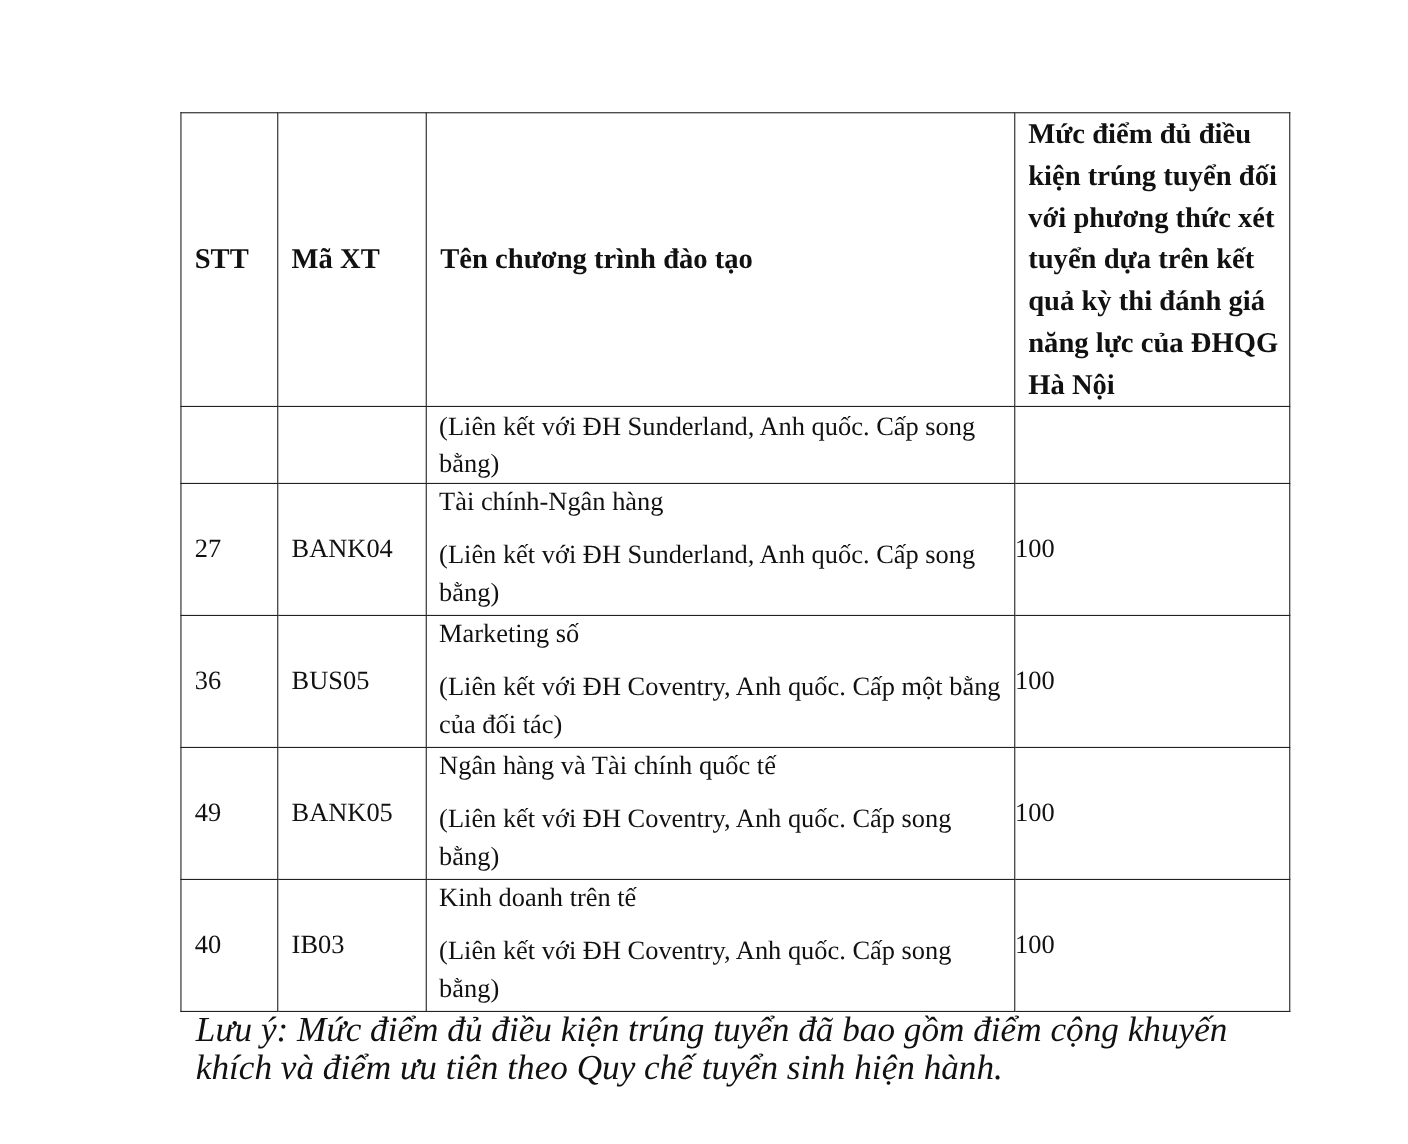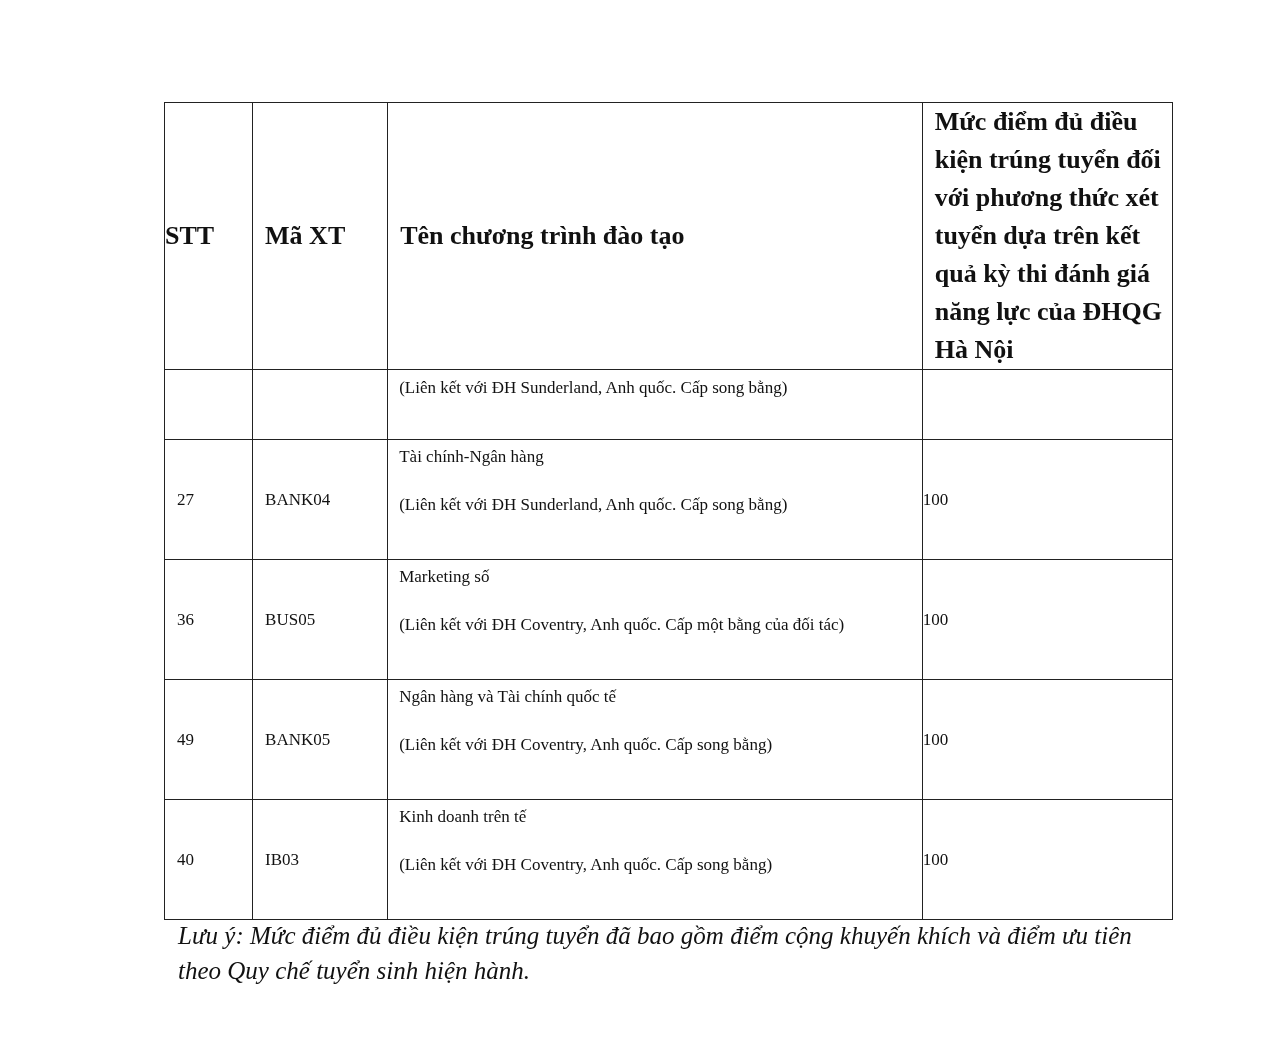--- a/index.html
+++ b/index.html
@@ -2,35 +2,35 @@
 <html><head>
 <meta charset="utf-8">
 <style>
   html, body { margin:0; padding:0; }
   body { width:1280px; height:1040px; background:#ffffff; position:relative; overflow:hidden;
          font-family:"Liberation Serif", "DejaVu Serif", serif; color:#111; }
   .table { position:absolute; left:164px; top:102px; width:1009px; border-collapse:collapse; table-layout:fixed; }
   .table td, .table th { border:1.6px solid #222; padding:0; vertical-align:middle; }
   .c1 { width:88px; } .c2 { width:135px; } .c3 { width:534px; } .c4 { width:250px; }
   th { font-weight:bold; font-size:26px; text-align:left; }
-  th.stt { }
+  th.stt { padding-left:12px; }
   th.ma { padding-left:12px; }
   th.ten { padding-left:12px;margin-top:44px; }
   th.muc { padding:15px 10px 0 12px; line-height:38px; vertical-align:top; padding-top:0; }
   .hdr-row { height:264px; }
-  td { font-size:17px;font-family:Liberation Serif, serif; }
+  td { font-size:24px;font-family:Liberation Serif, serif; }
   td.stt, td.ma { padding-left:12px; }
   td.ten { padding-left:11px; padding-right:6px; vertical-align:top; line-height:34px; }
   td.score { }
   .prog-name { display:block; margin-top:0px; }
   .prog-note { display:block; margin-top:14px; }
   .cont-row { height:70px; }
   .cont-row td.ten { padding-top:1px; }
   .row { height:120px; }
-  .note { position:absolute; left:178px; top:918px; width:1000px; font-style:italic; font-size:25px; line-height:35px; }
+  .note { position:absolute; left:178px; top:918px; width:1000px; font-style:italic; font-size:32px; line-height:35px; }
 </style>
 </head>
 <body>
 
 <table class="table">
   <colgroup>
       <col class="c1">
       <col class="c2">
       <col class="c3">
       <col class="c4">

